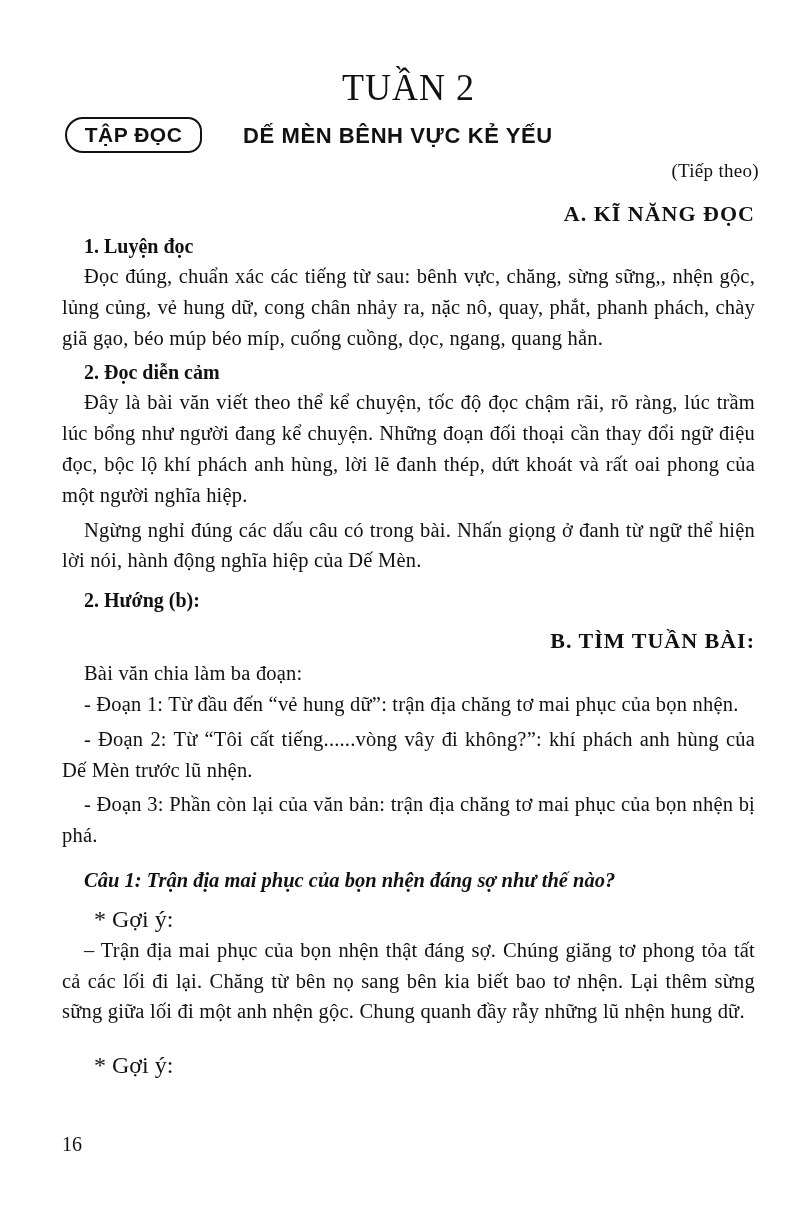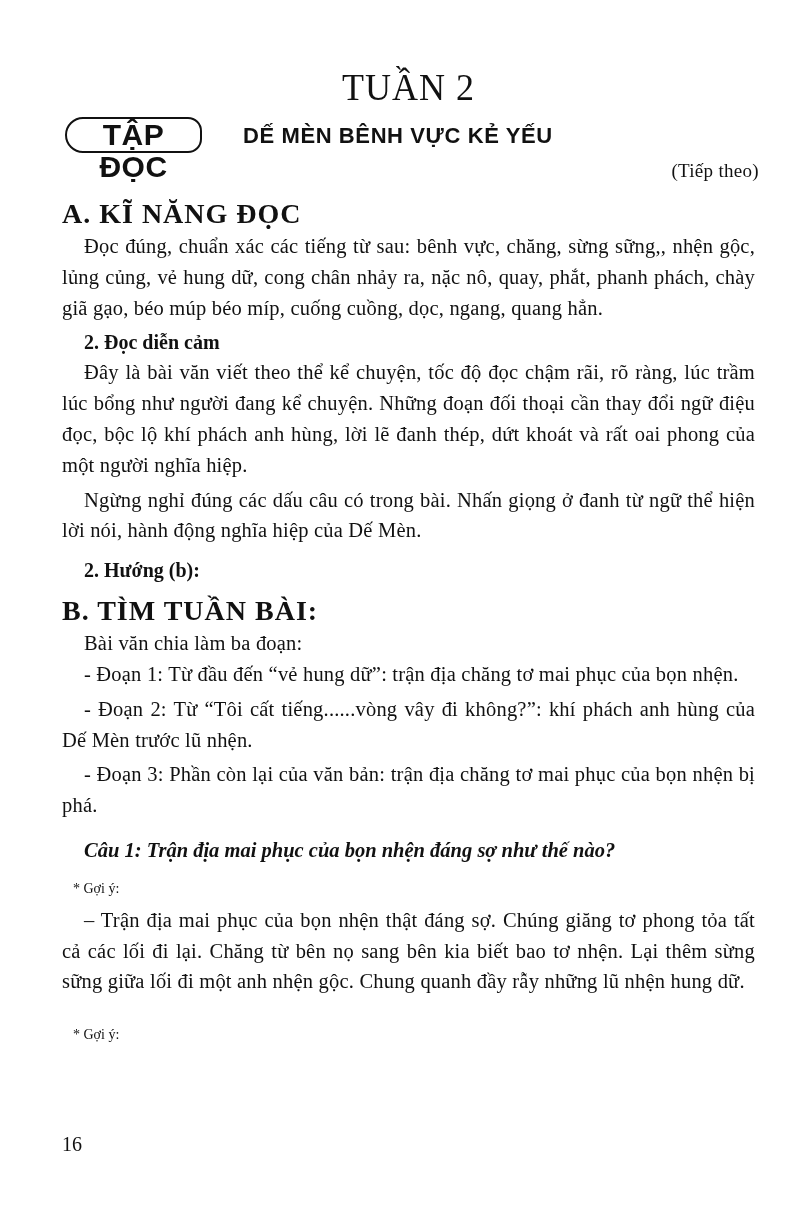--- a/index.html
+++ b/index.html
@@ -12,66 +12,67 @@
   .week-title {
     position: absolute; left: 0; width: 693px; top: 66px; text-align: center;
     font-size: 36px; letter-spacing: 1px; font-weight: normal;
     transform: scaleY(1.08); padding-left: 0;
   }
   .lesson-row { position: absolute; top: 117px; left: 0; width: 693px; height: 40px; }
   .lesson-pill {
     position: absolute; left: 3px; top: 0; width: 137px; height: 36px;
     border: 2px solid #111; border-radius: 18px 14px 14px 18px; box-sizing: border-box;
     font-family: "Liberation Sans", "DejaVu Sans", sans-serif; font-weight: bold;
-    font-size: 30px; text-align: center; line-height: 32px; letter-spacing: 0.5px;
+    font-size: 21px; text-align: center; line-height: 32px; letter-spacing: 0.5px;
   }
   .lesson-title {
     position: absolute; left: 181px; top: 3px;
     font-family: "Liberation Sans", "DejaVu Sans", sans-serif; font-weight: bold;
     font-size: 22px; letter-spacing: 0.6px; line-height: 32px;
   }
   .subtitle {
     position: absolute; top: 160px; left: 0; width: 693px; text-align: right;
     font-size: 19px; padding-left: 4px; letter-spacing: 0.3px;
   }
   .content { position: absolute; top: 197px; left: 0; width: 693px; }
-  .sec-head { font-weight: bold; font-size: 28px; letter-spacing: 1px; margin: 0; line-height: 34px; }
+  .sec-head { font-weight: bold; font-size: 22px; letter-spacing: 1px; margin: 0; line-height: 34px; text-align: right; }
   .sub-head { font-weight: bold; font-size: 20px; margin: 0 0 0 22px; line-height: 30px; }
   p.body {
     margin: 0; font-size: 20.5px; line-height: 30.8px; text-align: justify;
     text-indent: 22px; letter-spacing: 0.2px;
   }
   p.item { text-indent: 22px; }
   .q {
     font-weight: bold; font-style: italic; font-size: 20.5px; line-height: 30px;
     margin: 0 0 0 22px;
   }
   .gap-s { height: 4px; }
   .gap-m { height: 9px; }
   .gap-l { height: 14px; }
-  .hint { margin: 0 0 0 11px; font-size: 14px; line-height: 30.8px; }
+  .hint { margin: 0 0 0 32px; font-size: 24px; line-height: 30.8px; }
   .page-number {
     position: absolute; left: 62px; top: 1133px; font-size: 20px;
   }
 </style>
 </head>
 <body>
 
 <div class="page">
   <div class="week-title">TUẦN 2</div>
 
   <div class="lesson-row">
     <div class="lesson-pill">TẬP ĐỌC</div>
     <div class="lesson-title">DẾ MÈN BÊNH VỰC KẺ YẾU</div>
   </div>
   <div class="subtitle">(Tiếp theo)</div>
 
   <div class="content">
 
     <h2 class="sec-head">A. KĨ NĂNG ĐỌC</h2>
+    <h3 class="sub-head">1. Luyện đọc</h3>
     <p class="body">Đọc đúng, chuẩn xác các tiếng từ sau: bênh vực, chăng, sừng sững,, nhện gộc, lủng củng, vẻ hung dữ, cong chân nhảy ra, nặc nô, quay, phắt, phanh phách, chày giã gạo, béo múp béo míp, cuống cuồng, dọc, ngang, quang hẳn.</p>
     <div class="gap-s"></div>
     <h3 class="sub-head">2. Đọc diễn cảm</h3>
     <p class="body">Đây là bài văn viết theo thể kể chuyện, tốc độ đọc chậm rãi, rõ ràng, lúc trầm lúc bổng như người đang kể chuyện. Những đoạn đối thoại cần thay đổi ngữ điệu đọc, bộc lộ khí phách anh hùng, lời lẽ đanh thép, dứt khoát và rất oai phong của một người nghĩa hiệp.</p>
     <div class="gap-s"></div>
     <p class="body">Ngừng nghỉ đúng các dấu câu có trong bài. Nhấn giọng ở đanh từ ngữ thể hiện lời nói, hành động nghĩa hiệp của Dế Mèn.</p>
     <div class="gap-m"></div>
     <h3 class="sub-head">2. Hướng (b):</h3>
     <div class="gap-m"></div>
 

